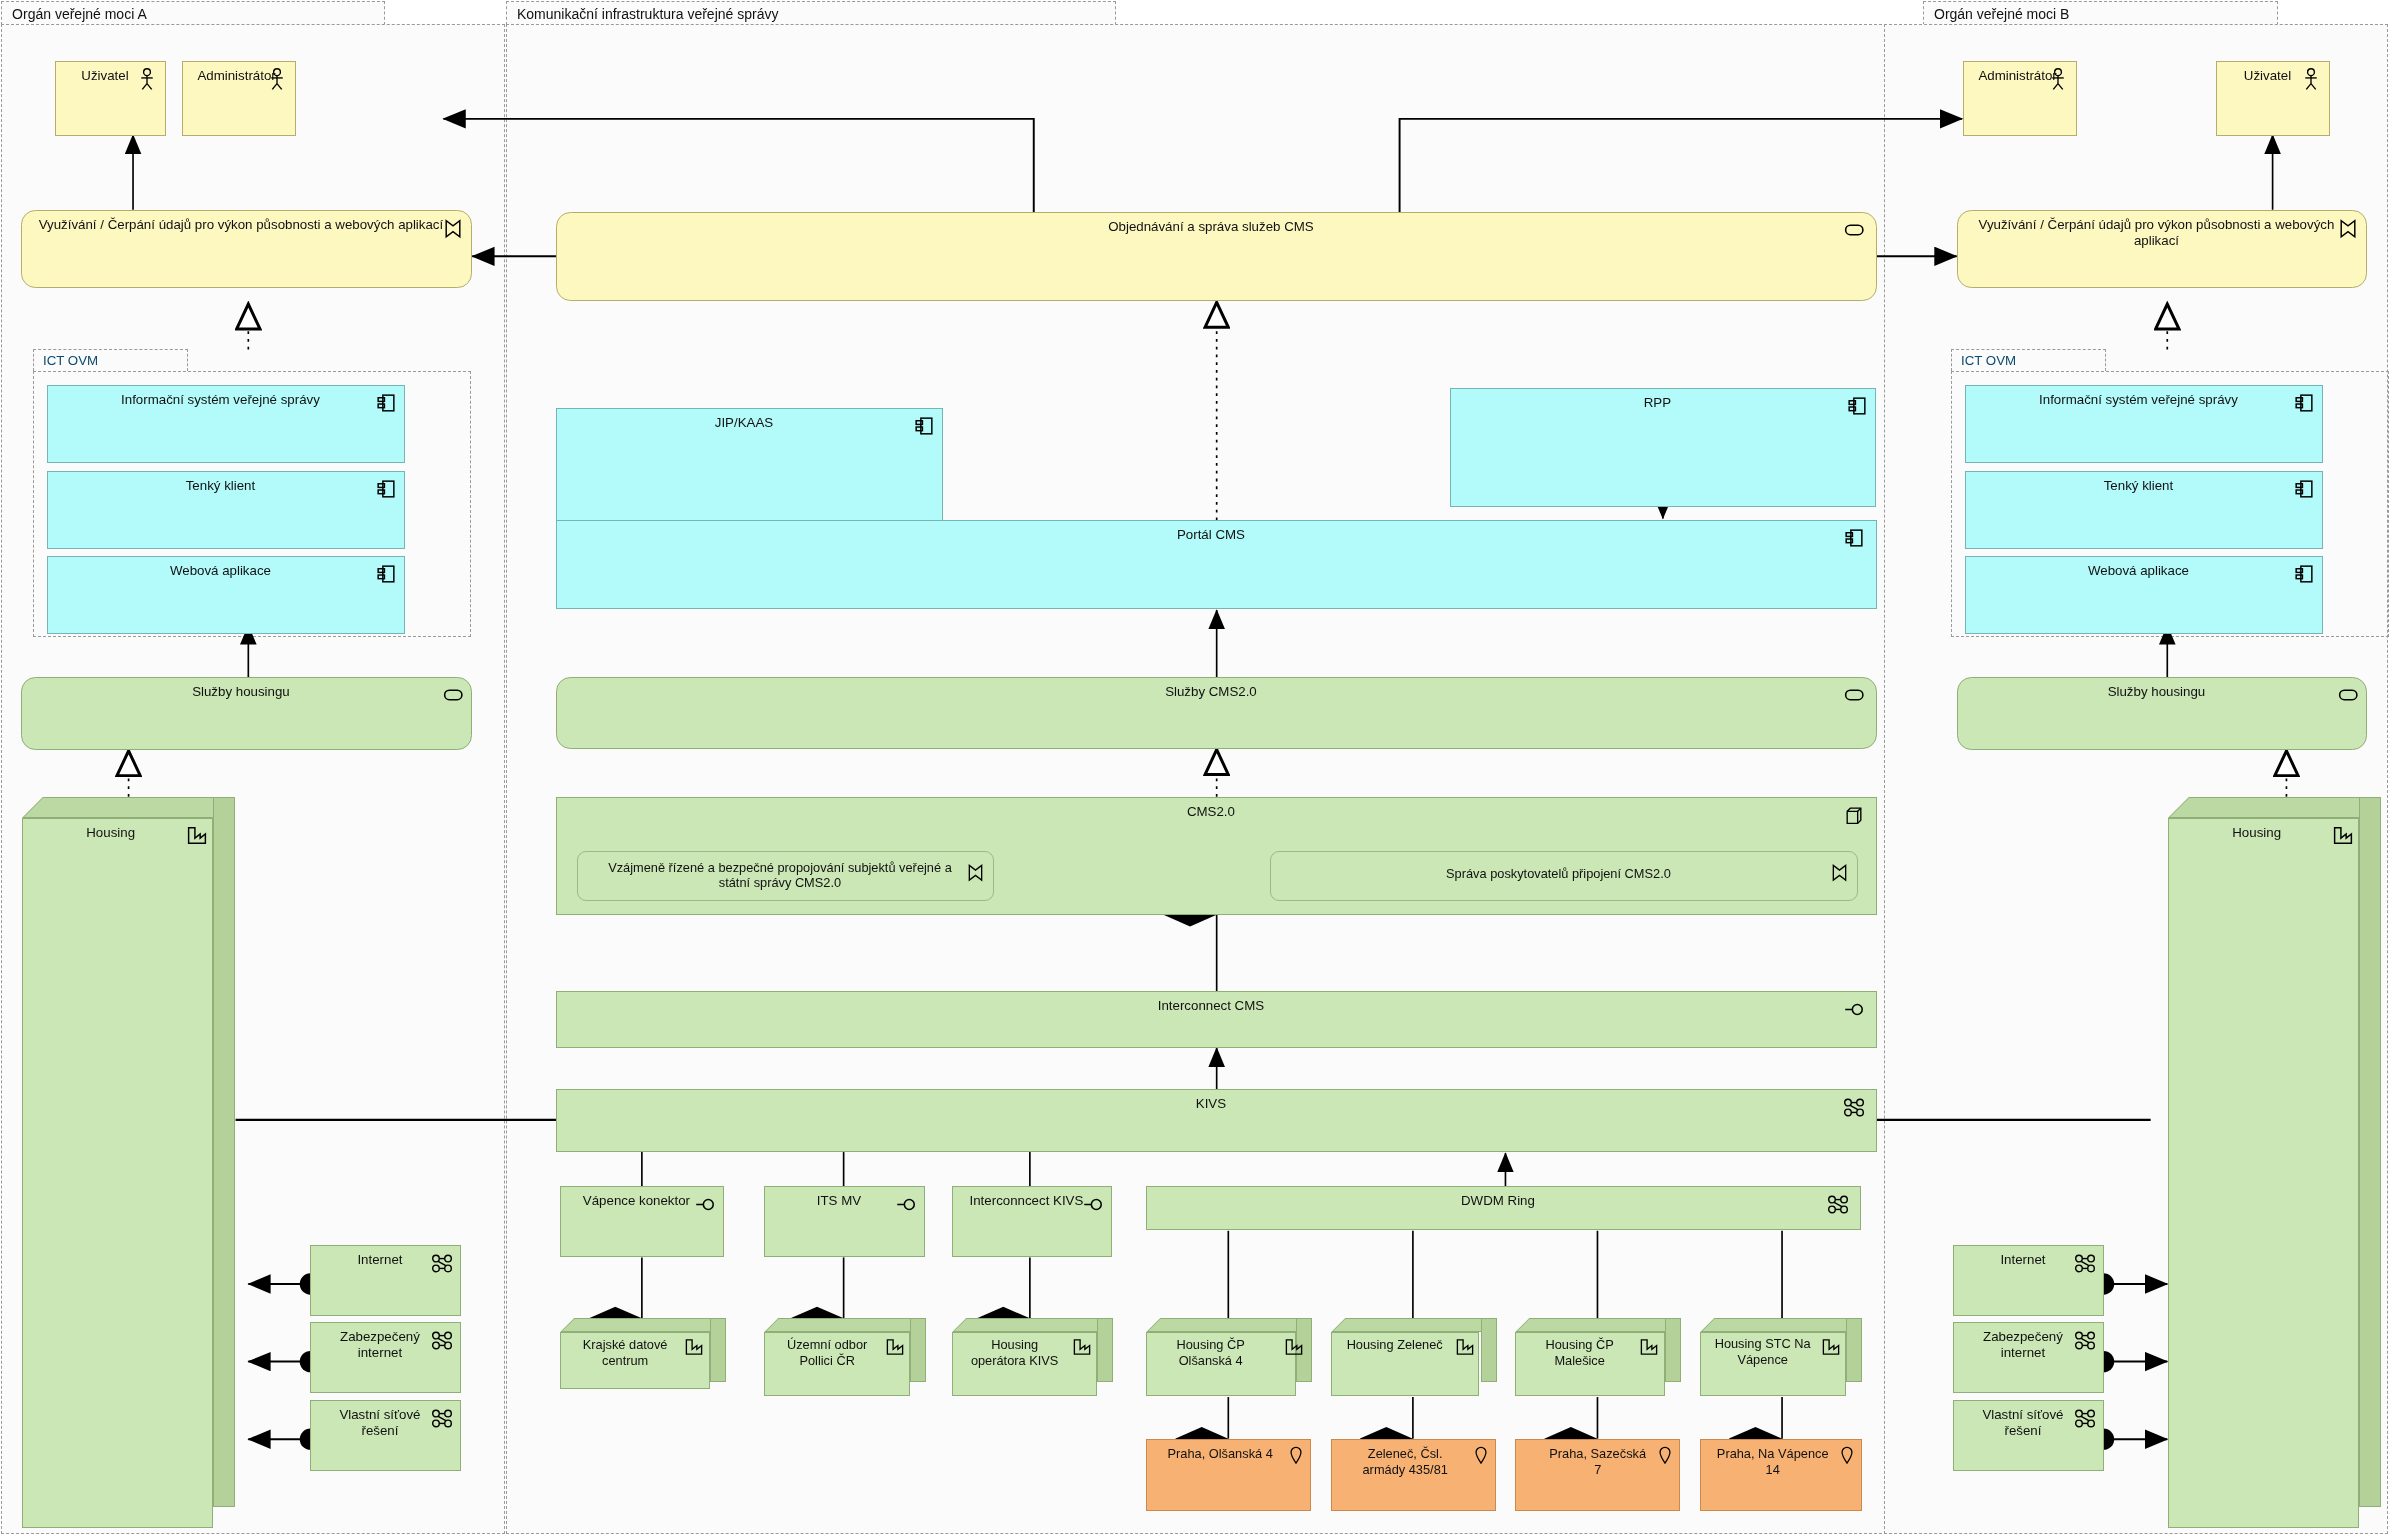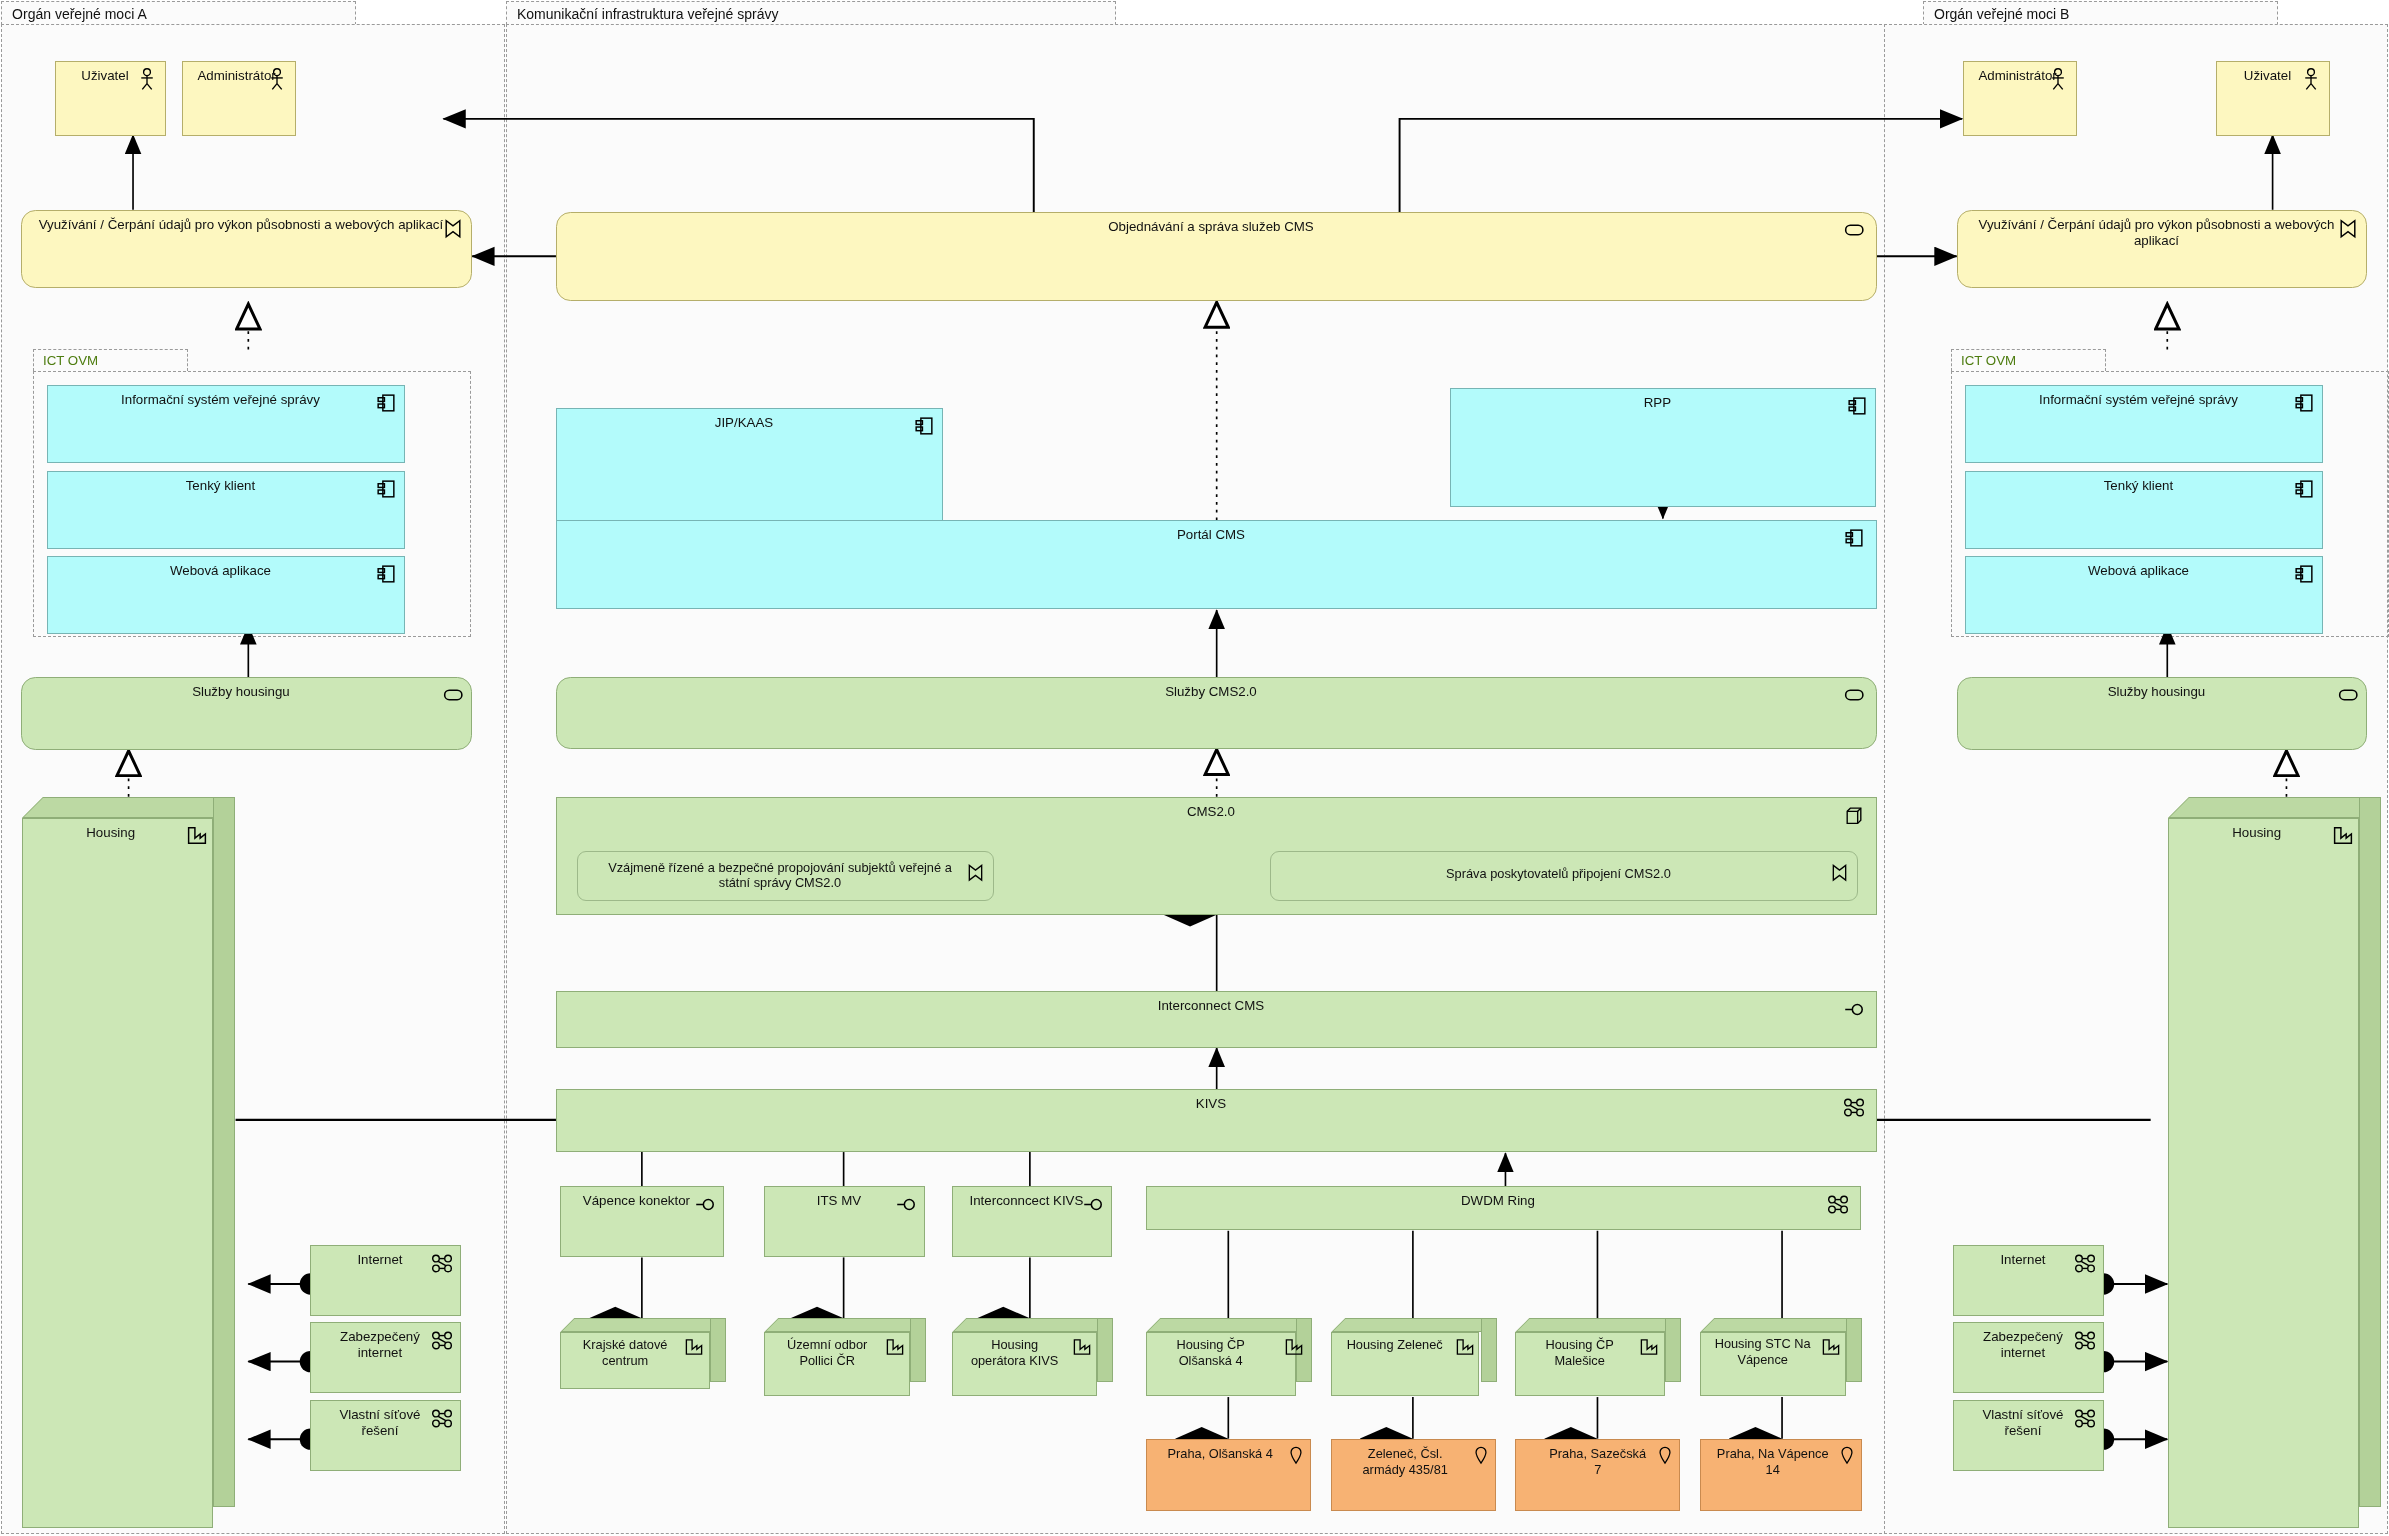--- a/index.html
+++ b/index.html
@@ -7,21 +7,21 @@
   #stage{position:relative;width:2389px;height:1537px;background:#ffffff;overflow:hidden;}
 
   
   .group{position:absolute;border:1.1px dashed #9a9a9a;background:#fbfbfb;box-sizing:border-box;}
   .group-tab{position:absolute;border:1.1px dashed #9a9a9a;border-bottom:none;background:#fbfbfb;box-sizing:border-box;
              display:flex;align-items:center;padding-left:10px;}
   .group-tab span{font-size:14px;color:#111;line-height:1;}
   .subgroup{position:absolute;border:1.1px dashed #9a9a9a;background:transparent;box-sizing:border-box;}
   .subgroup-tab{position:absolute;border:1.1px dashed #9a9a9a;border-bottom:none;background:#fbfbfb;box-sizing:border-box;
              display:flex;align-items:center;padding-left:9px;}
-  .subgroup-tab span{font-size:13.3px;color:#4d7c0f;line-height:1;}
+  .subgroup-tab span{font-size:13.3px;color:#0c4a6e;line-height:1;}
 
   
   .el{position:absolute;box-sizing:border-box;border:0.8px solid #8d8d8d;
       display:flex;justify-content:center;align-items:flex-start;text-align:center;}
   .el .lbl{font-size:13.3px;color:#111;line-height:1.22;padding-top:6.1px;padding-left:14.4px;padding-right:25.5px;
            display:block;width:100%;box-sizing:border-box;}
 
   .yellow{background:#fdf7c0;border-color:#b5ae6a;}
   .cyan{background:#b3fbfb;border-color:#77b4b4;}
   .green{background:#cce7b6;border-color:#8fae78;}
@@ -100,21 +100,21 @@
       </marker>
       <marker id="m-diamond" markerWidth="16" markerHeight="34" refX="8" refY="32" orient="auto">
         <path d="M8,0 L15,16 L8,32 L1,16 z" fill="#000"></path>
       </marker>
       <marker id="m-ball" markerWidth="12" markerHeight="12" refX="6" refY="6" orient="auto">
         <circle cx="6" cy="6" r="5.5" fill="#000"></circle>
       </marker>
     </defs>
   </svg>
 
-  <div class="group-tab" style="left:1.1px;top:1.1px;width:355px;height:24.4px;">
+  <div class="group-tab" style="left:1.1px;top:1.1px;width:384px;height:24.4px;">
     <span>Orgán veřejné moci A</span>
   </div>
   <div class="group" style="left:1.1px;top:24.4px;width:504px;height:1510px;"></div>
 
   <div class="group-tab" style="left:506px;top:1.1px;width:610px;height:24.4px;">
     <span>Komunikační infrastruktura veřejné správy</span>
   </div>
   <div class="group" style="left:506px;top:24.4px;width:1386px;height:1510px;"></div>
 
   <div class="group-tab" style="left:1923px;top:1.1px;width:355px;height:24.4px;">

